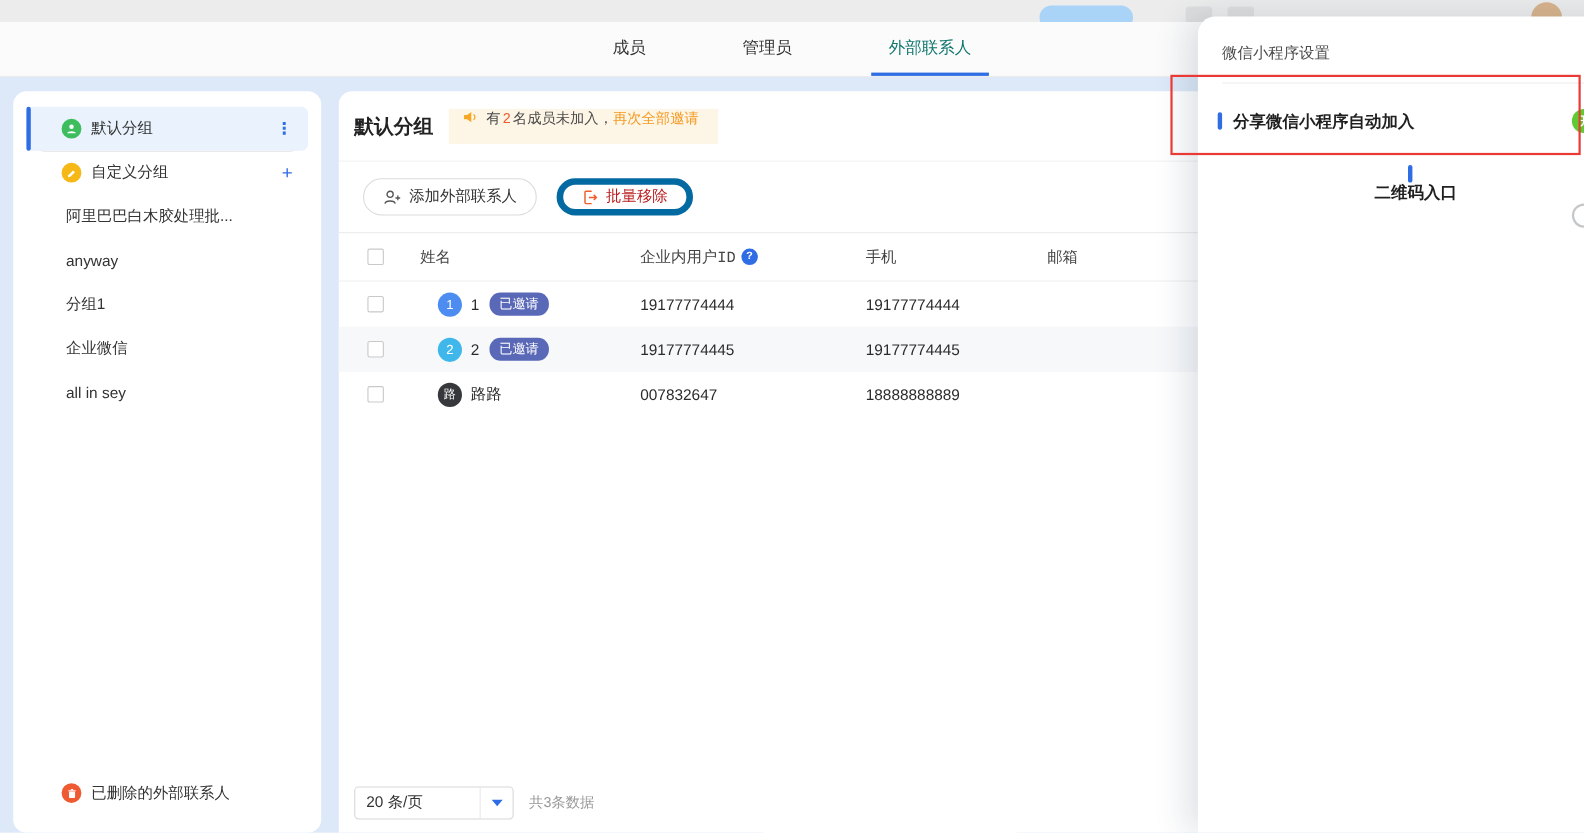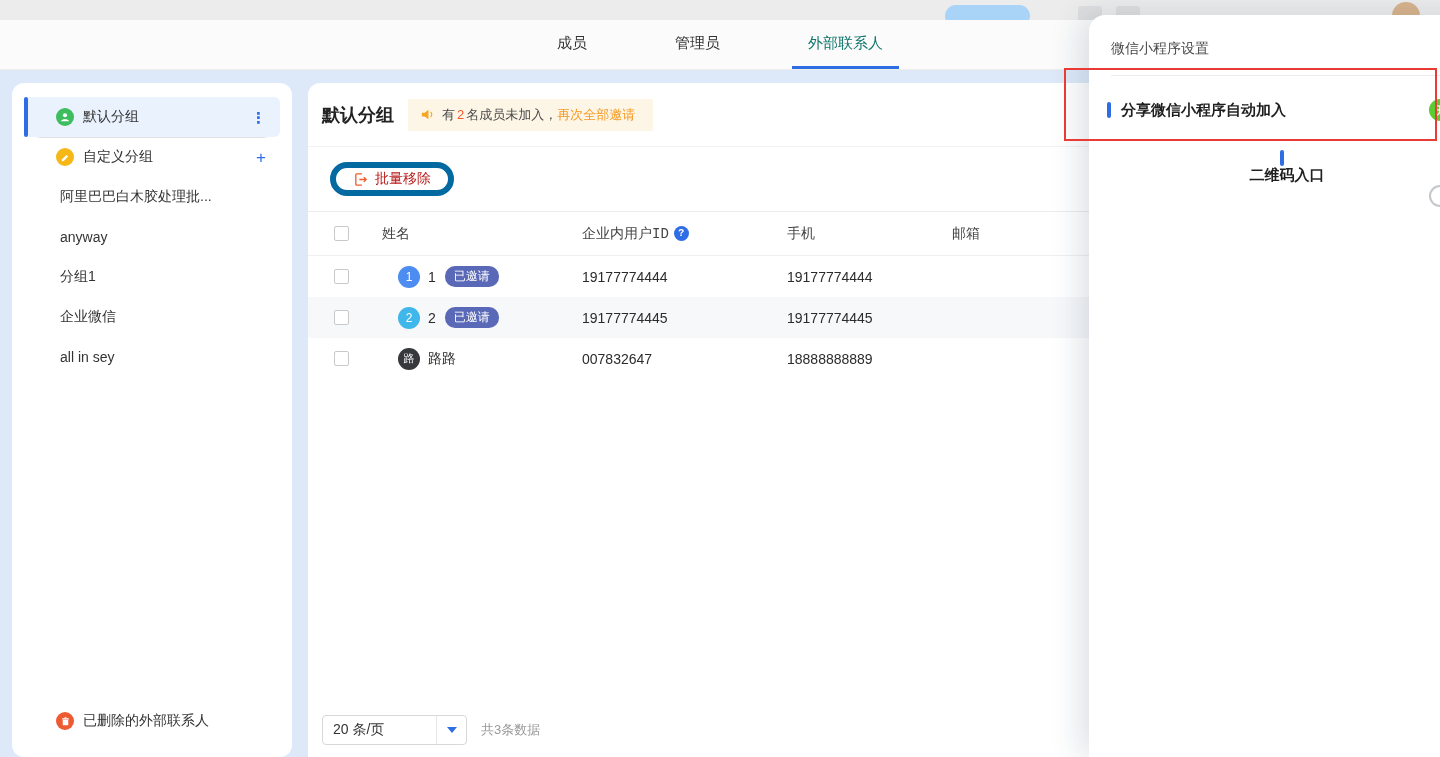--- a/index.html
+++ b/index.html
@@ -32,21 +32,21 @@
   .gicon.yellow { background:#f5b817; }
   .grp .gaction { margin-left:auto; color:#2f6de4; font-size:17px; line-height:1; cursor:pointer; }
   .grp .gaction.dots { font-size:15px; letter-spacing:0; font-weight:bold; }
   .subgrp { height:40px; display:flex; align-items:center; padding-left:48px; font-size:14px; color:#333; cursor:pointer; }
   .deleted { position:absolute; left:0; bottom:18px; width:100%; height:36px; display:flex; align-items:center; padding-left:44px; gap:9px; font-size:14px; color:#333; cursor:pointer; }
   .deleted .dicon { width:18px; height:18px; border-radius:50%; background:#ee5b33; display:flex; align-items:center; justify-content:center; }
   
   .main { position:absolute; left:308px; top:83px; width:1132px; height:674px; background:#fff; border-top-left-radius:12px; }
   .title-row { height:64px; display:flex; align-items:center; padding-left:14px; border-bottom:1px solid #f2f2f2; }
   .page-title { font-size:18px; font-weight:bold; color:#222; }
-  .banner { margin-left:14px; height:32px; background:#fdf6e6; display:flex; align-items:center; padding:0 18px 0 12px; gap:7px; font-size:13px; color:#4a4a4a; }
+  .banner { margin-left:14px; height:32px; background:#fdf6e6; display:flex; padding:0 18px 0 12px; gap:7px; font-size:13px; color:#4a4a4a; }
   .banner .cnt { color:#f25a2b; padding:0 2px; }
   .banner .blink { color:#f59a23; cursor:pointer; }
   .btn-row { display:flex; gap:18px; padding:15px 0 15px 22px; border-bottom:1px solid #ececec; }
   .btn { height:34px; border-radius:17px; display:flex; align-items:center; gap:7px; padding:0 17px; font-size:14px; cursor:pointer; background:#fff; }
   .btn.add { border:1px solid #dcdcdc; color:#333; }
   .btn.remove { border:6px solid #0369a1; color:#b91c1c; }
   .tbl-row { display:grid; grid-template-columns:48px 200px 205px 165px 1fr; align-items:center; padding-left:26px; }
   .tbl-head { height:44px; border-bottom:1px solid #f0f0f0; color:#444; font-size:14px;font-family:Liberation Mono, monospace; }
   .tbl-head .hcell { display:flex; align-items:center; gap:5px; }
   .qicon { width:15px; height:15px; border-radius:50%; background:#2f6de4; color:#fff; font-size:10px; font-weight:bold; display:flex; align-items:center; justify-content:center; cursor:pointer; }
@@ -163,20 +163,30 @@
         <svg width="15" height="15" viewBox="0 0 16 16">
           <path d="M2 6v4h3l4 3V3L5 6z" fill="#f5a623"></path>
           <path d="M11.3 5.3a4 4 0 010 5.4" stroke="#f5a623" stroke-width="1.2" fill="none"></path>
         </svg>
       </span>
       <span><span>有</span><span class="cnt">2</span><span>名成员未加入，</span><span class="blink">再次全部邀请</span></span>
     </div>
   </div>
 
   <div class="btn-row">
+    <div class="btn add">
+      <span>
+        <svg width="17" height="15" viewBox="0 0 18 16" fill="none" stroke="#555" stroke-width="1.3">
+          <circle cx="7" cy="5" r="3"></circle>
+          <path d="M2 14c.8-3.4 9.2-3.4 10 0"></path>
+          <path d="M14.5 6.2v4.6M12.2 8.5h4.6"></path>
+        </svg>
+      </span>
+      <span>添加外部联系人</span>
+    </div>
     <div class="btn remove">
       <span>
         <svg width="15" height="15" viewBox="0 0 16 16" fill="none" stroke="#f25a2b" stroke-width="1.4">
           <path d="M9.5 2H4a1 1 0 00-1 1v10a1 1 0 001 1h5.5"></path>
           <path d="M6.8 8H14M11.5 5.5 14 8l-2.5 2.5"></path>
         </svg>
       </span>
       <span>批量移除</span>
     </div>
   </div>

